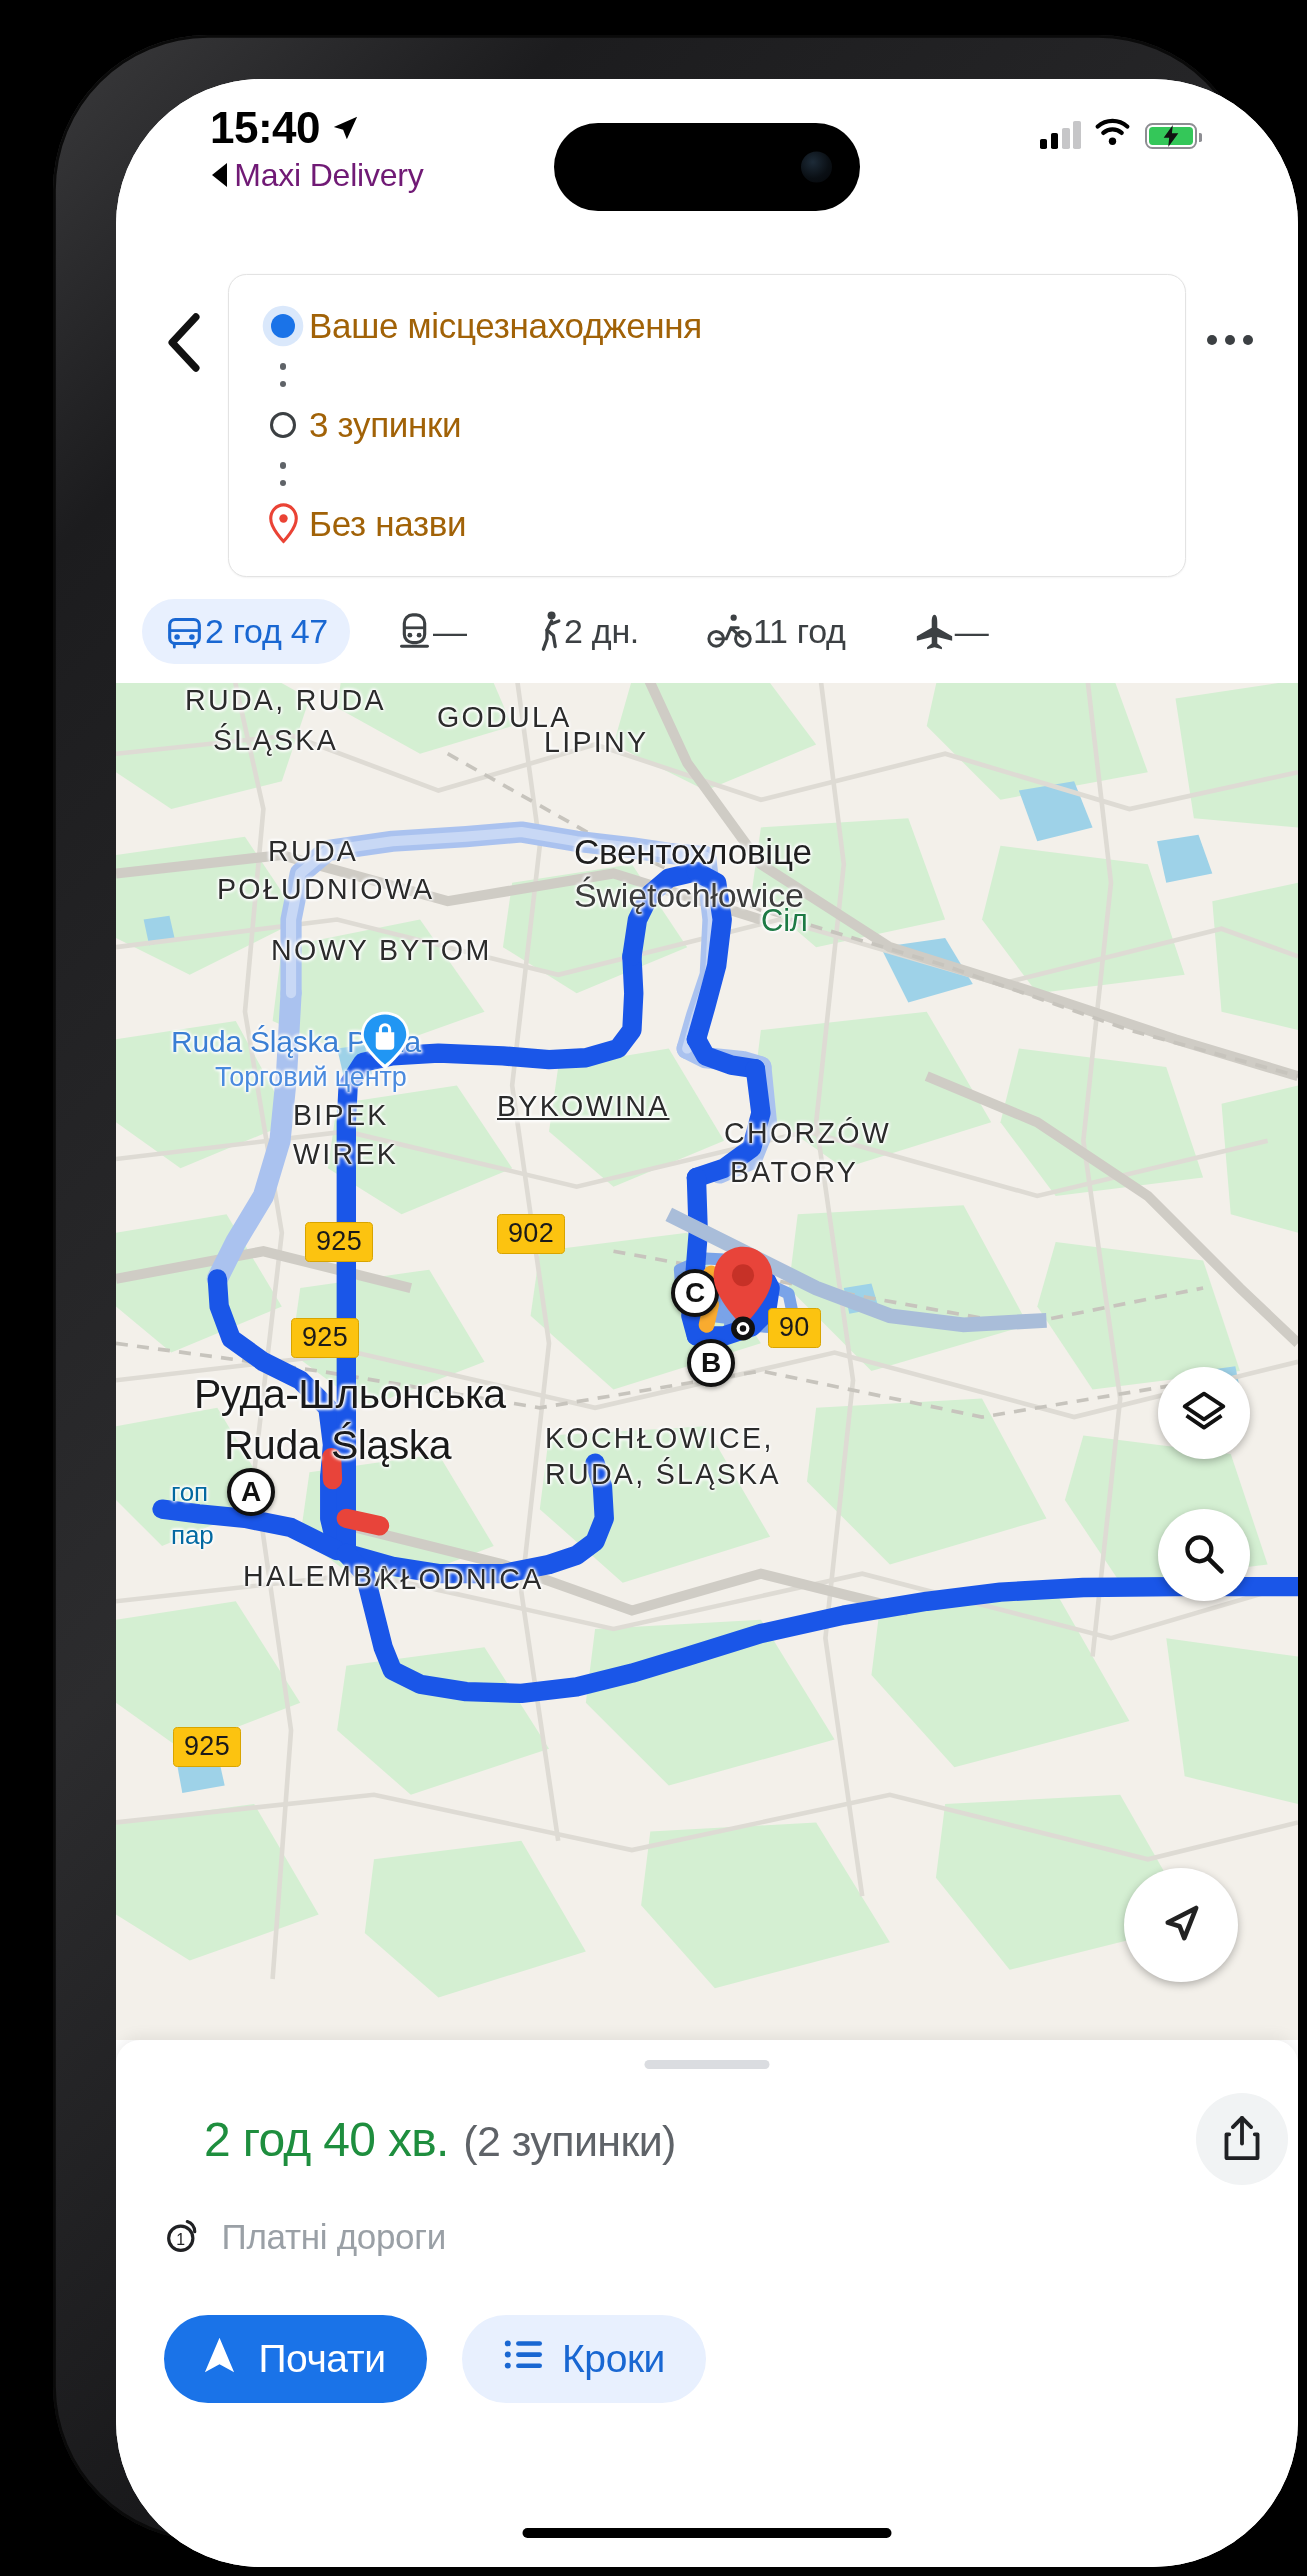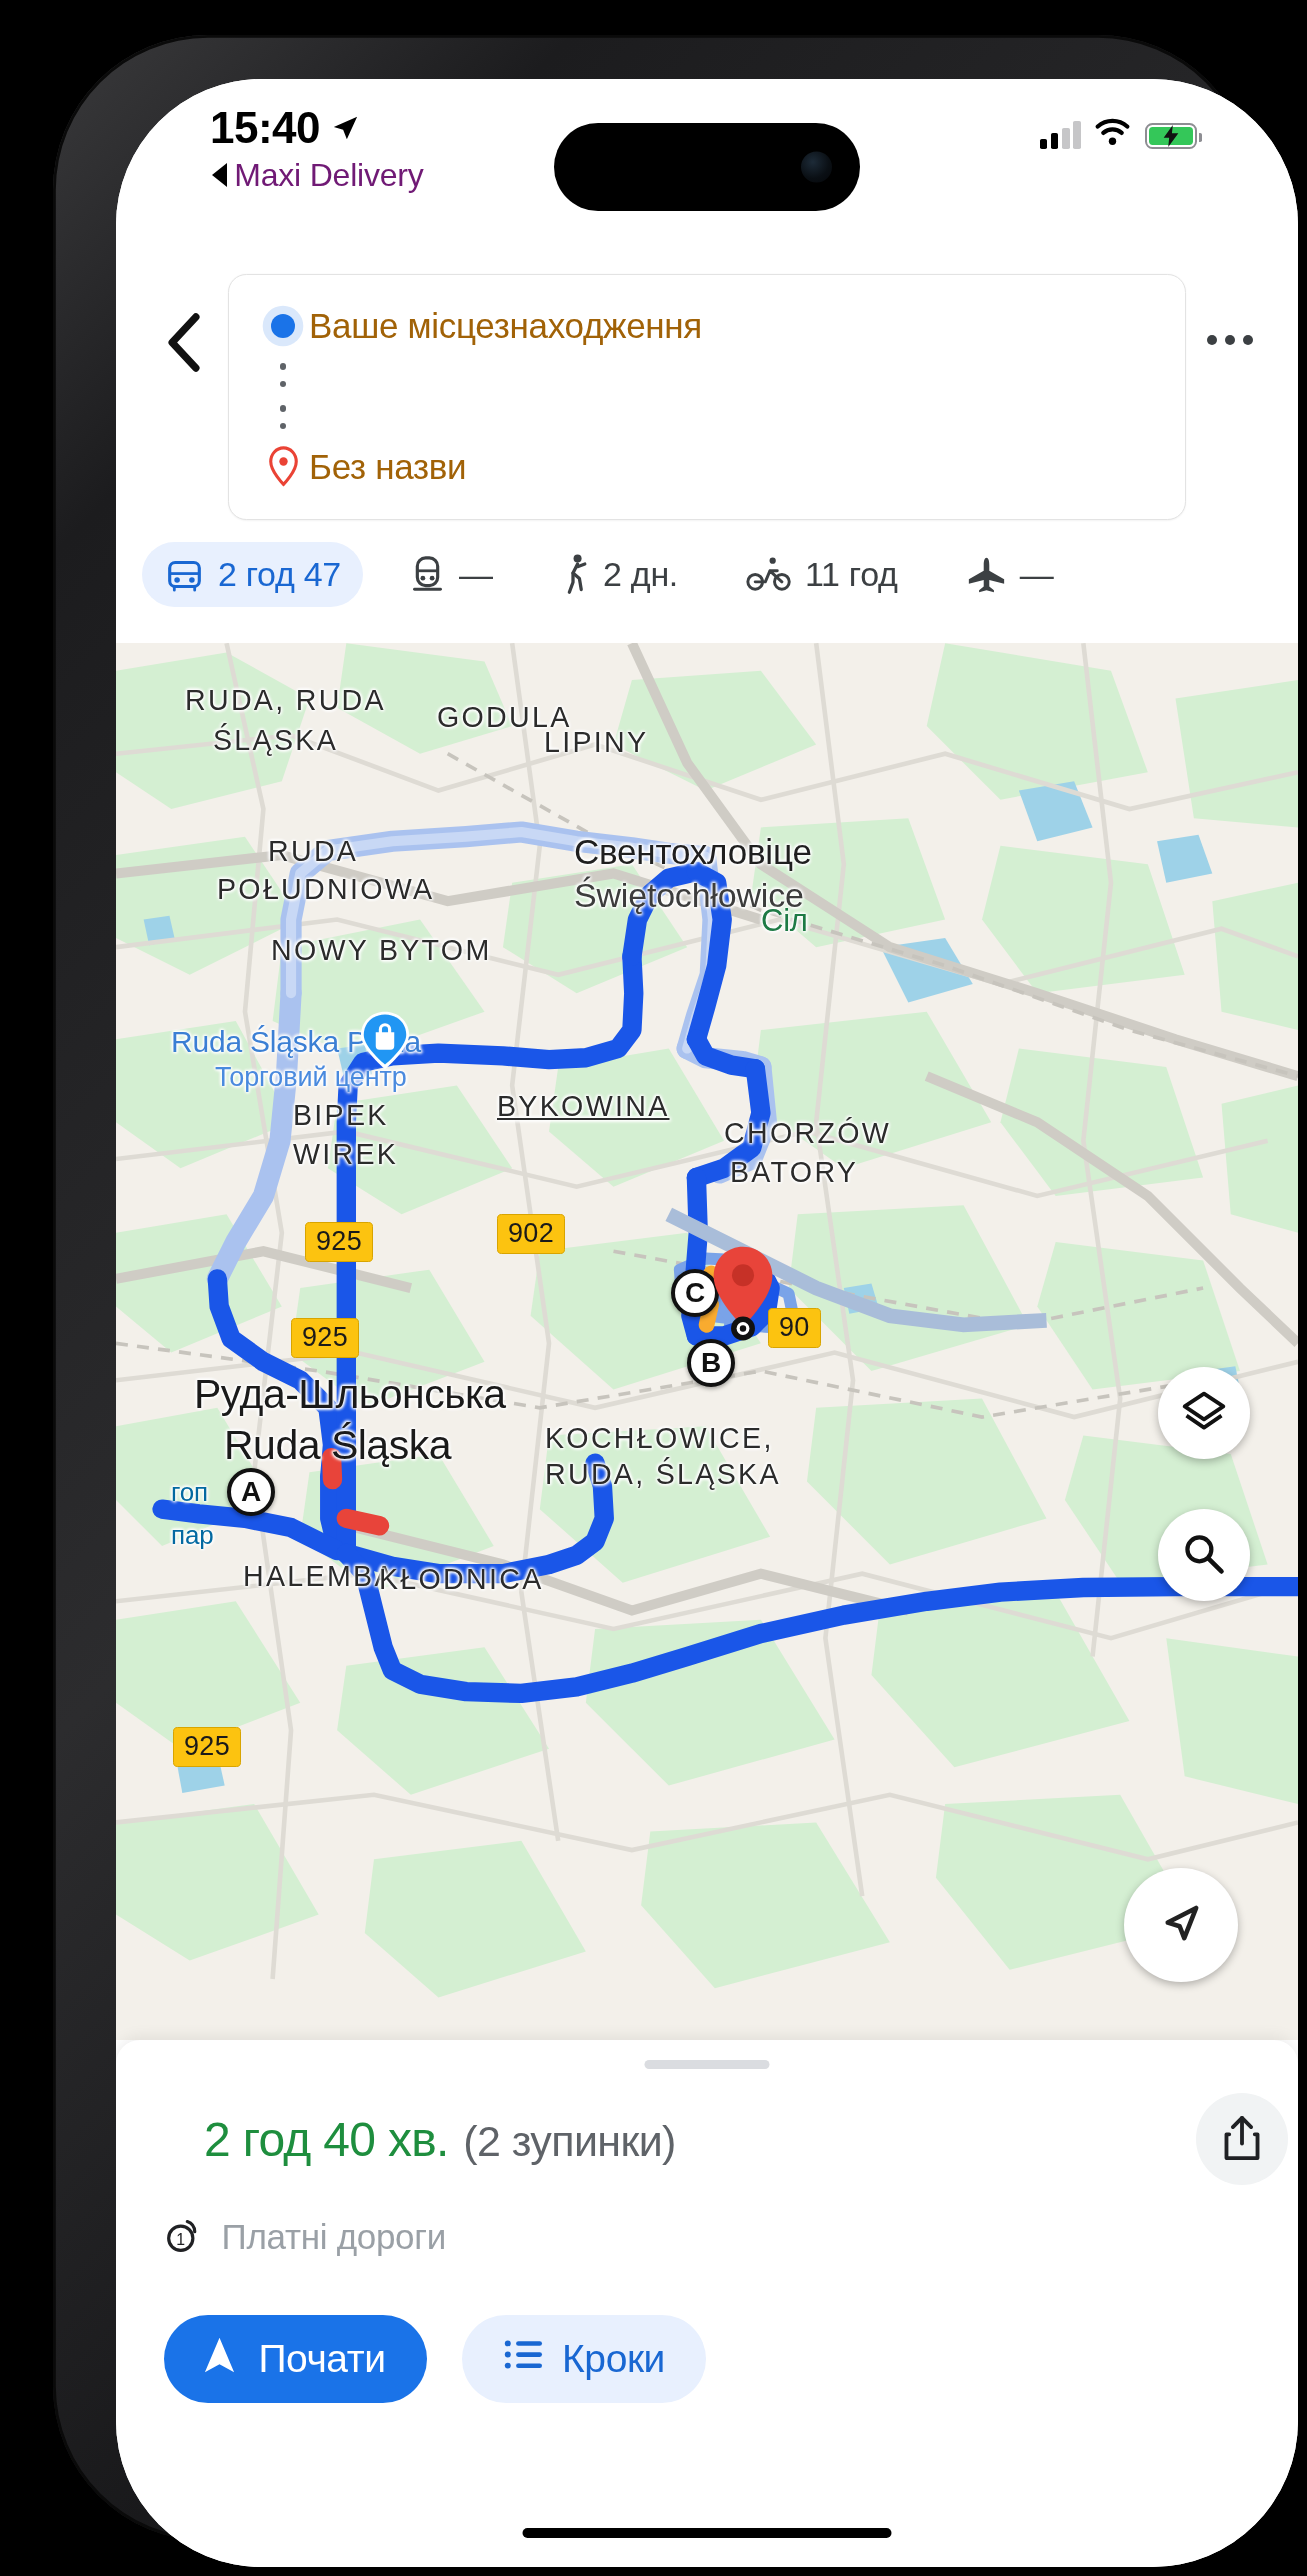--- a/index.html
+++ b/index.html
@@ -114,21 +114,21 @@
     display: flex; align-items: center; justify-content: center; gap: 8.3px;
   }
   #more-dots i { width: 10px; height: 10px; border-radius: 50%; background: #3c4043; display:block; }
 
   
   #modes {
     display: flex; align-items: center; gap: 0;
     padding: 20px 24px 18.4px 26px; background: #fff;
   }
   .mode {
-    display: flex; align-items: center; gap: 13px;
+    display: flex; align-items: center; 
     padding: 13px 22px; border-radius: 37px;
     color: #3c4043; font-size: 34px; letter-spacing: -0.3px;
     margin-right: 24px;
   }
   .mode.selected { background: #e8f0fe; color: #1967d2; }
   .mode .mode-icon { display: flex; align-items: center; justify-content: center; }
 
   
   #map {
     position: absolute; left: 0; top: 564px; right: 0; height: 1397px;
@@ -499,20 +499,26 @@
           <span class="route-text">Ваше місцезнаходження</span>
         </div>
         <div class="connector-row">
           <span class="route-icon">
                 <span class="dots-connector">
                   <span></span>
                   <span></span>
                 </span>
               </span>
         </div>
+        <div class="route-line">
+          <span class="route-icon">
+                <span class="dot-stop"></span>
+              </span>
+          <span class="route-text">3 зупинки</span>
+        </div>
         <div class="connector-row">
           <span class="route-icon">
                 <span class="dots-connector">
                   <span></span>
                   <span></span>
                 </span>
               </span>
         </div>
         <div class="route-line">
           <span class="route-icon">

